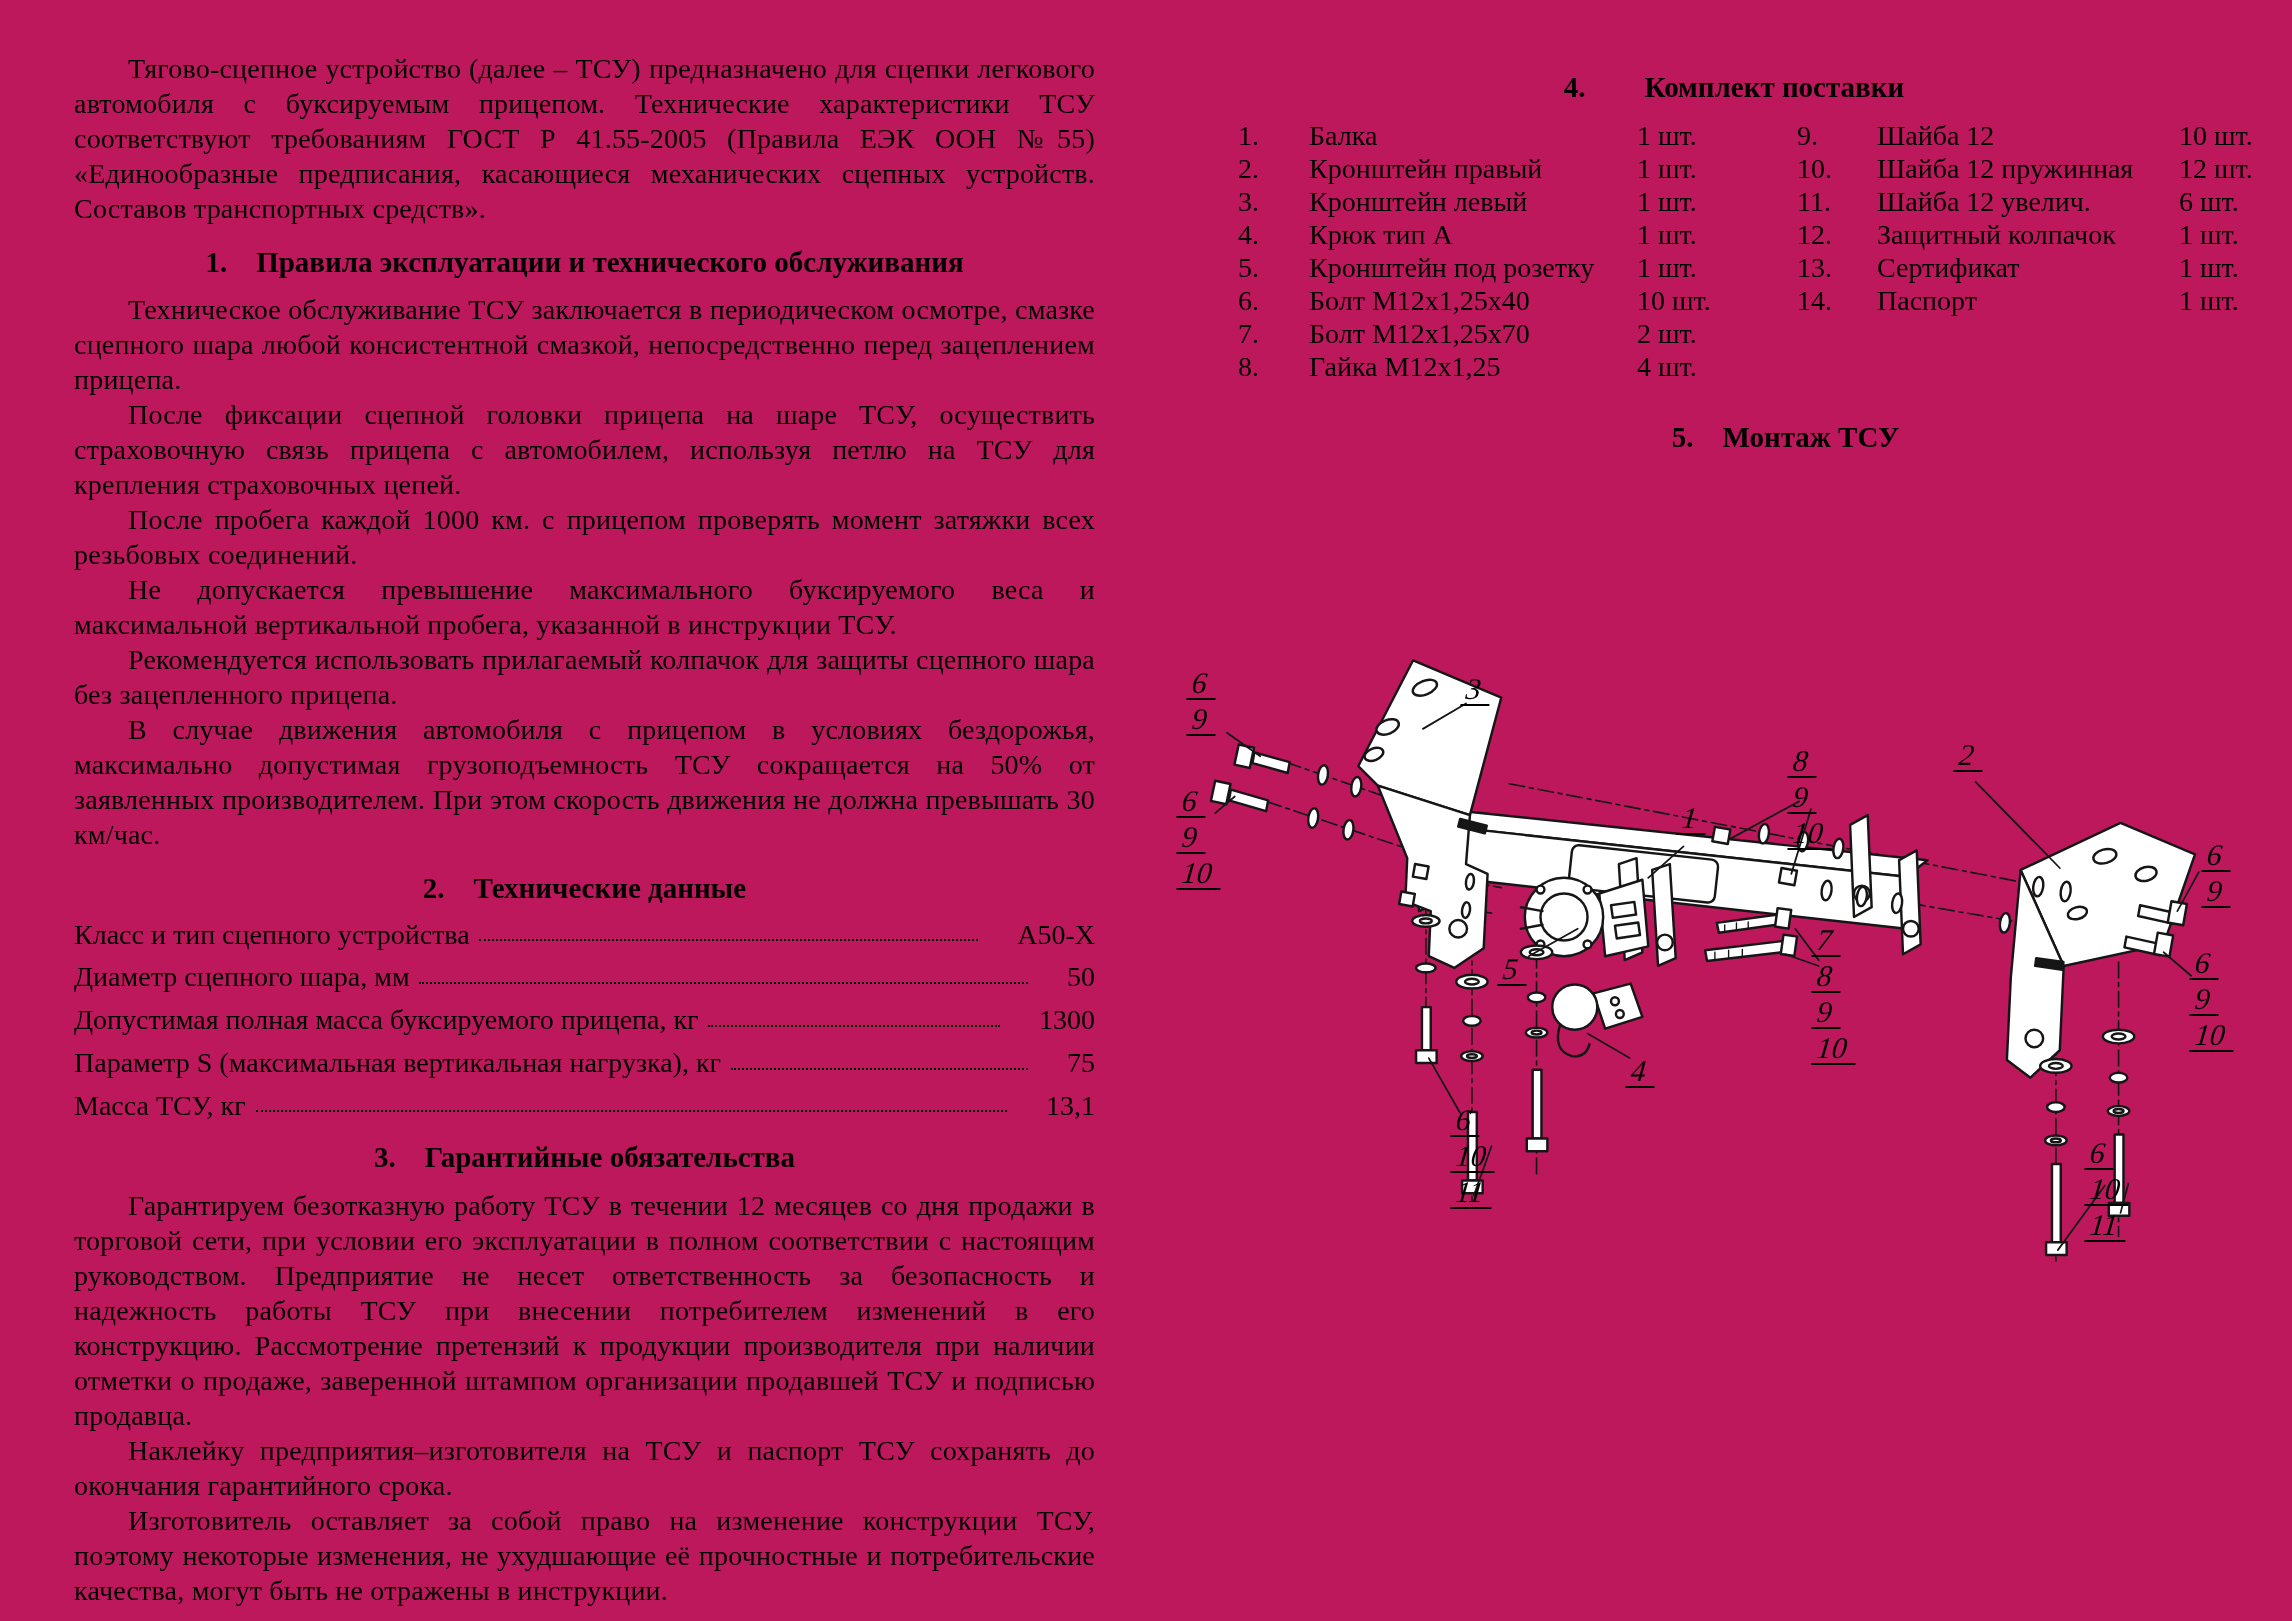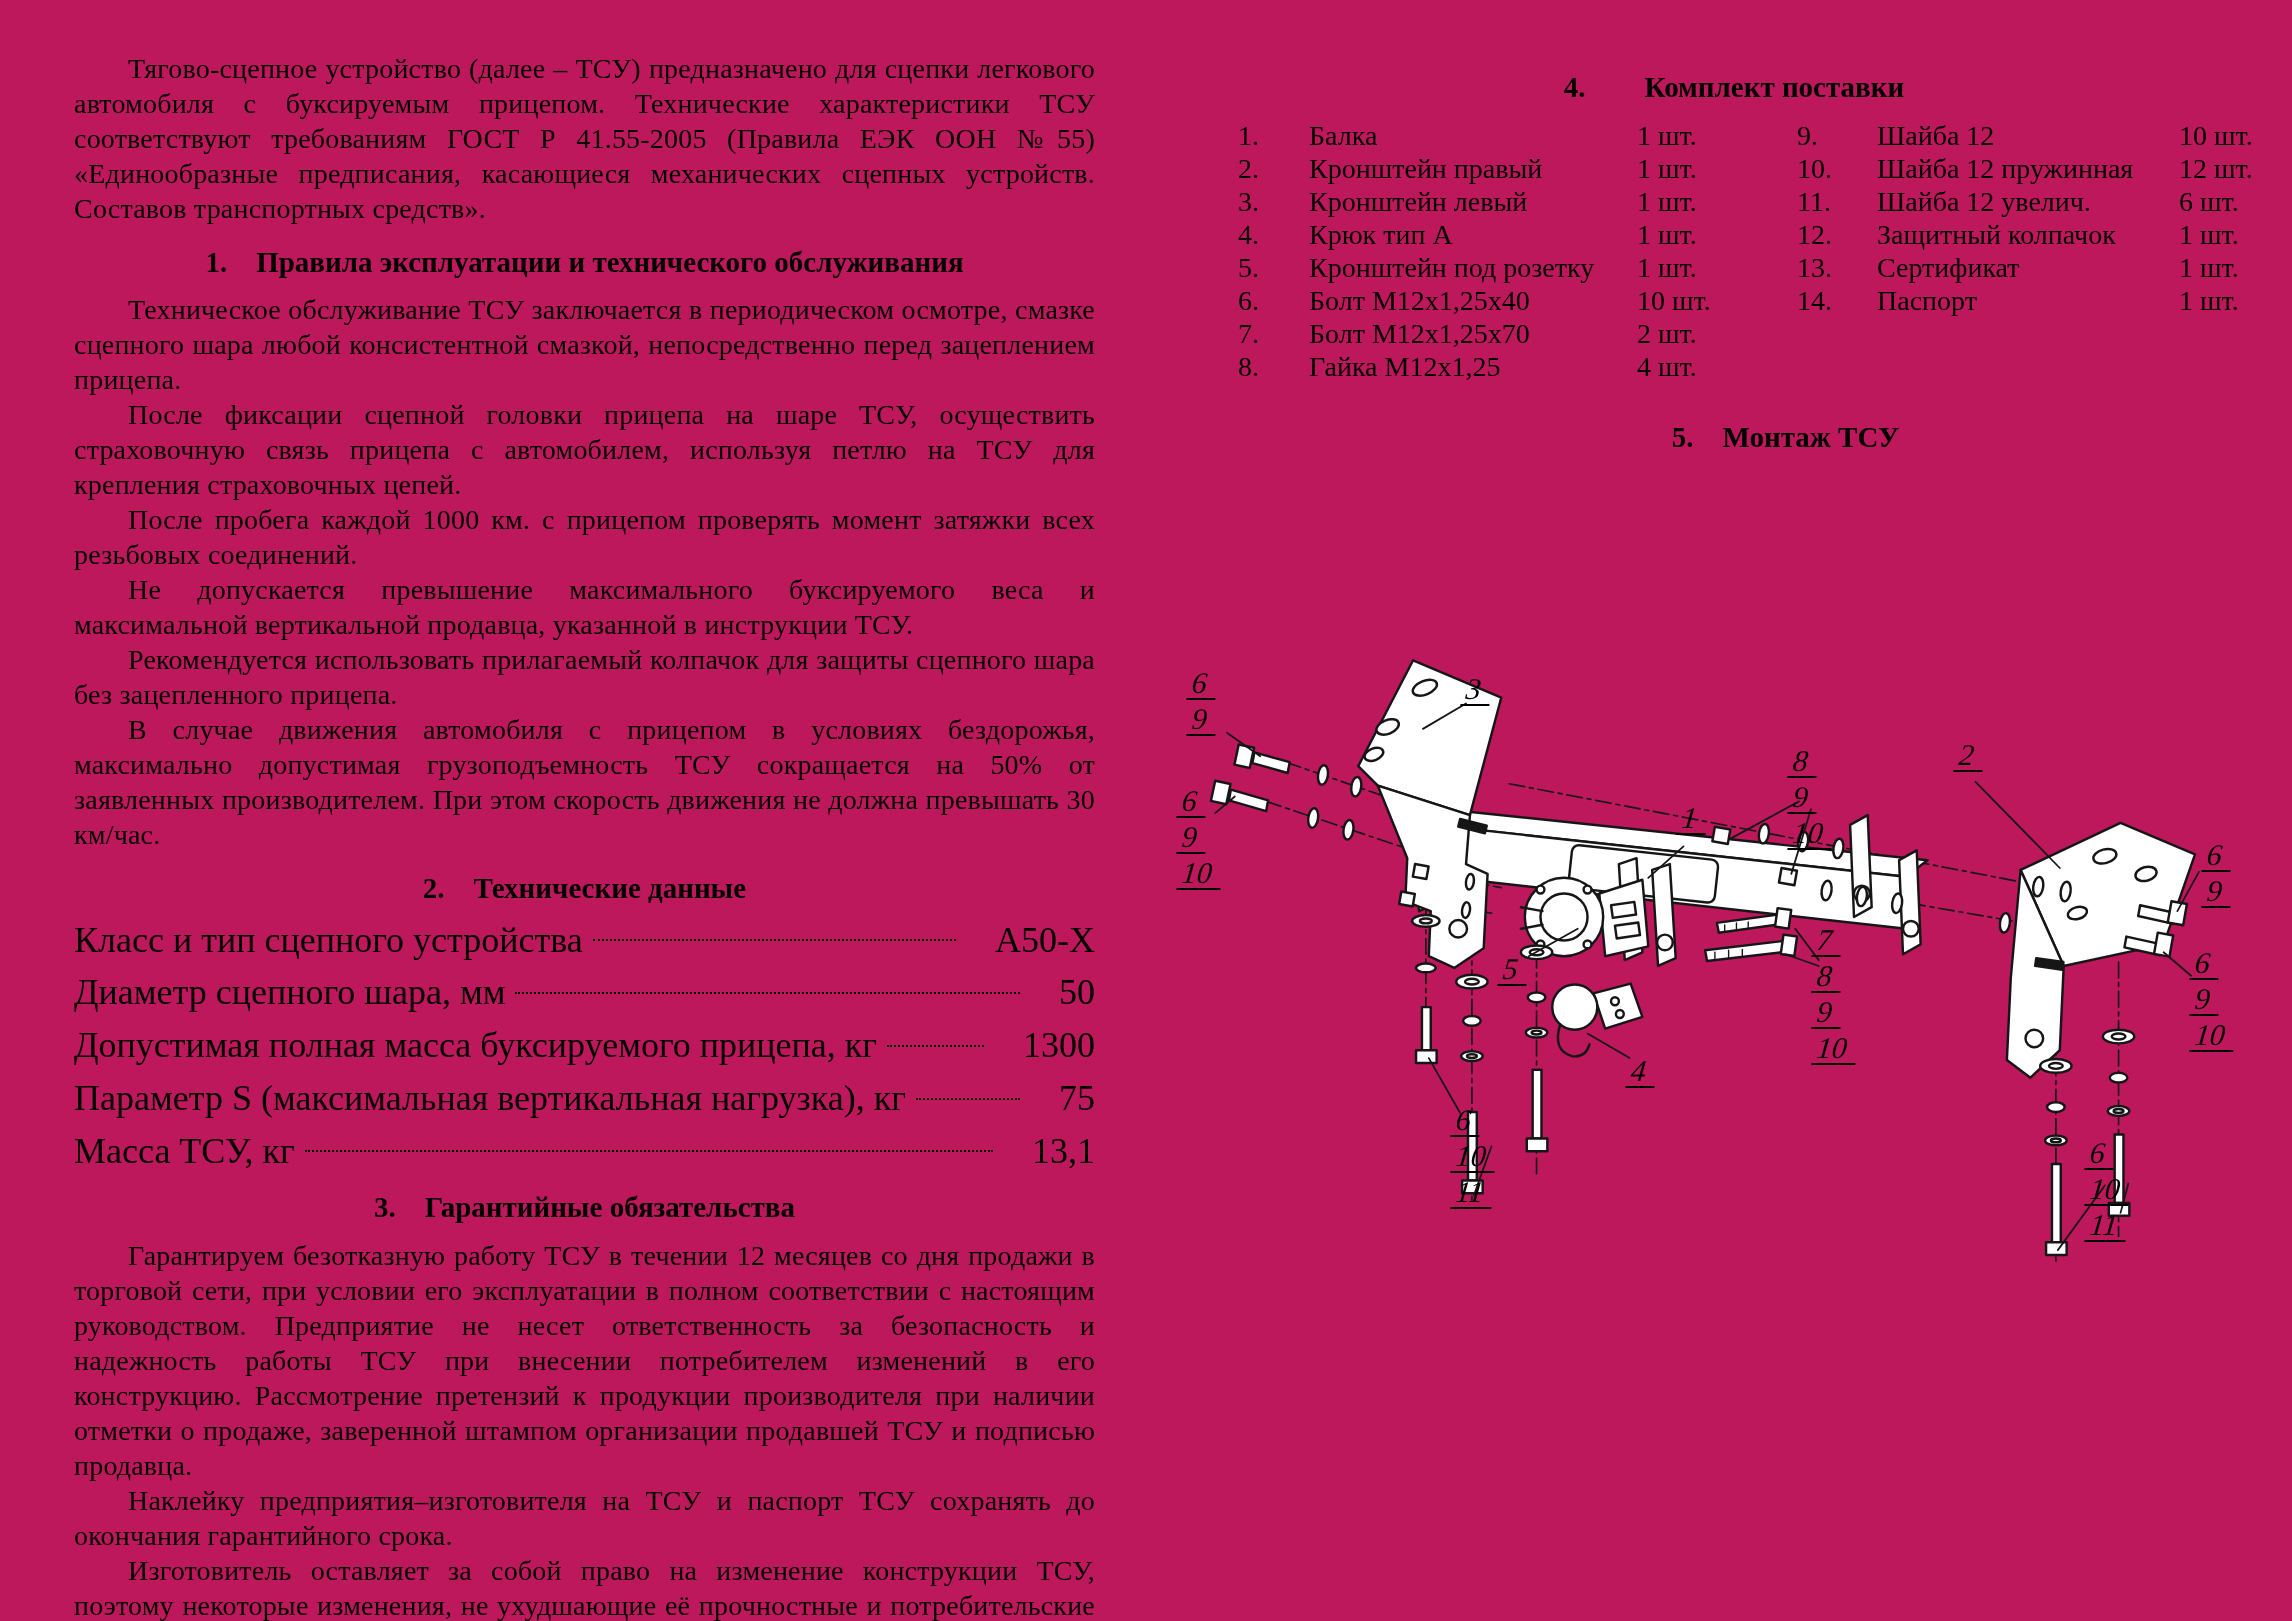--- a/index.html
+++ b/index.html
@@ -10,21 +10,21 @@
   
   .left-col { position:absolute; left:74px; top:51px; width:1021px; }
   .para {
     margin:0; font-size:28px; line-height:35px; text-align:justify;
     text-indent:54px; letter-spacing:0.2px;
   }
   .sec-heading {
     display:flex; justify-content:center; align-items:baseline; gap:29px;
     font-weight:bold; font-size:29px; margin:19.6px 0 13.7px 0;
   }
-  .spec-row { display:flex; align-items:flex-start; margin:10.8px 0; font-size:36px;text-align:center; }
+  .spec-row { display:flex; align-items:flex-start; margin:10.8px 0; font-size:28px;text-align:center; }
   .spec-label { white-space:nowrap; }
   .spec-leader { flex:1; border-bottom:2.9px dotted #000; height:20.6px; margin:0 9.8px; min-width:29px; }
   .spec-value { white-space:nowrap;margin-left:29px; }
   
   .right-col { position:absolute; left:1181px; top:51px; width:1106px; }
   .parts-wrap { position:relative; height:286px; margin-top:15.7px; }
   .parts-grid { position:absolute; top:0; display:grid; font-size:28px; }
   .pg1 { left:57px;  grid-template-columns:71px 328px 118px; }
   .pg2 { left:616px; grid-template-columns:80px 302px 118px; }
   .parts-grid > div { height:33px; line-height:33px; white-space:nowrap; }
@@ -57,21 +57,21 @@
     <div class="sec-heading">
       <span>1.</span>
       <span>Правила эксплуатации и технического  обслуживания</span>
     </div>
 
     <div>
 
     <p class="para">Техническое обслуживание ТСУ заключается в периодическом осмотре, смазке сцепного шара любой консистентной смазкой, непосредственно перед зацеплением прицепа.</p>
         <p class="para">После фиксации сцепной головки прицепа на шаре ТСУ, осуществить страховочную связь прицепа с автомобилем, используя петлю на ТСУ для крепления страховочных цепей.</p>
         <p class="para">После пробега каждой 1000 км. с прицепом проверять момент затяжки всех резьбовых соединений.</p>
-        <p class="para">Не допускается превышение максимального буксируемого веса и максимальной вертикальной продавца, указанной в инструкции ТСУ.</p>
+        <p class="para">Не допускается превышение максимального буксируемого веса и максимальной вертикальной пробега, указанной в инструкции ТСУ.</p>
         <p class="para">Рекомендуется использовать прилагаемый колпачок для защиты сцепного шара без зацепленного прицепа.</p>
         <p class="para">В случае движения автомобиля с прицепом в условиях бездорожья, максимально допустимая грузоподъемность ТСУ сокращается на 50% от заявленных производителем. При этом скорость движения не должна превышать 30 км/час.</p>
       </div>
 
     <div class="sec-heading">
       <span>2.</span>
       <span>Технические данные</span>
     </div>
 
     <div>

